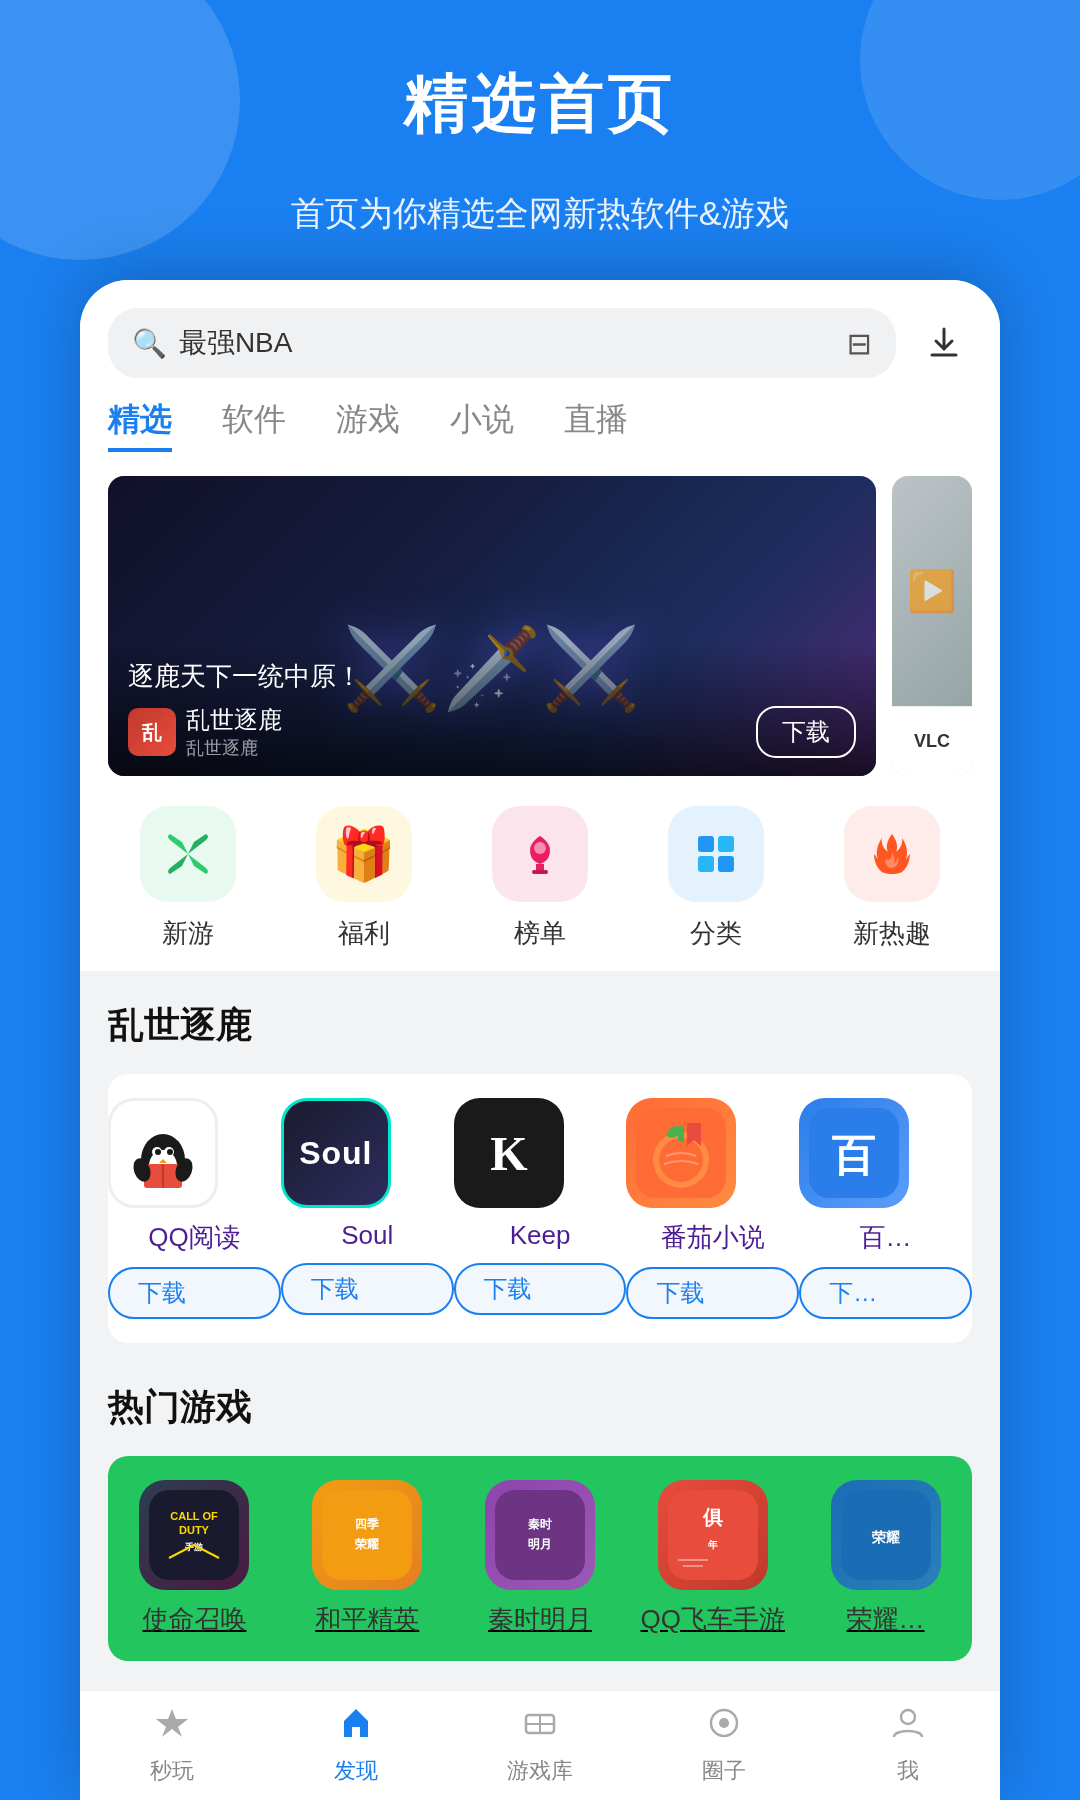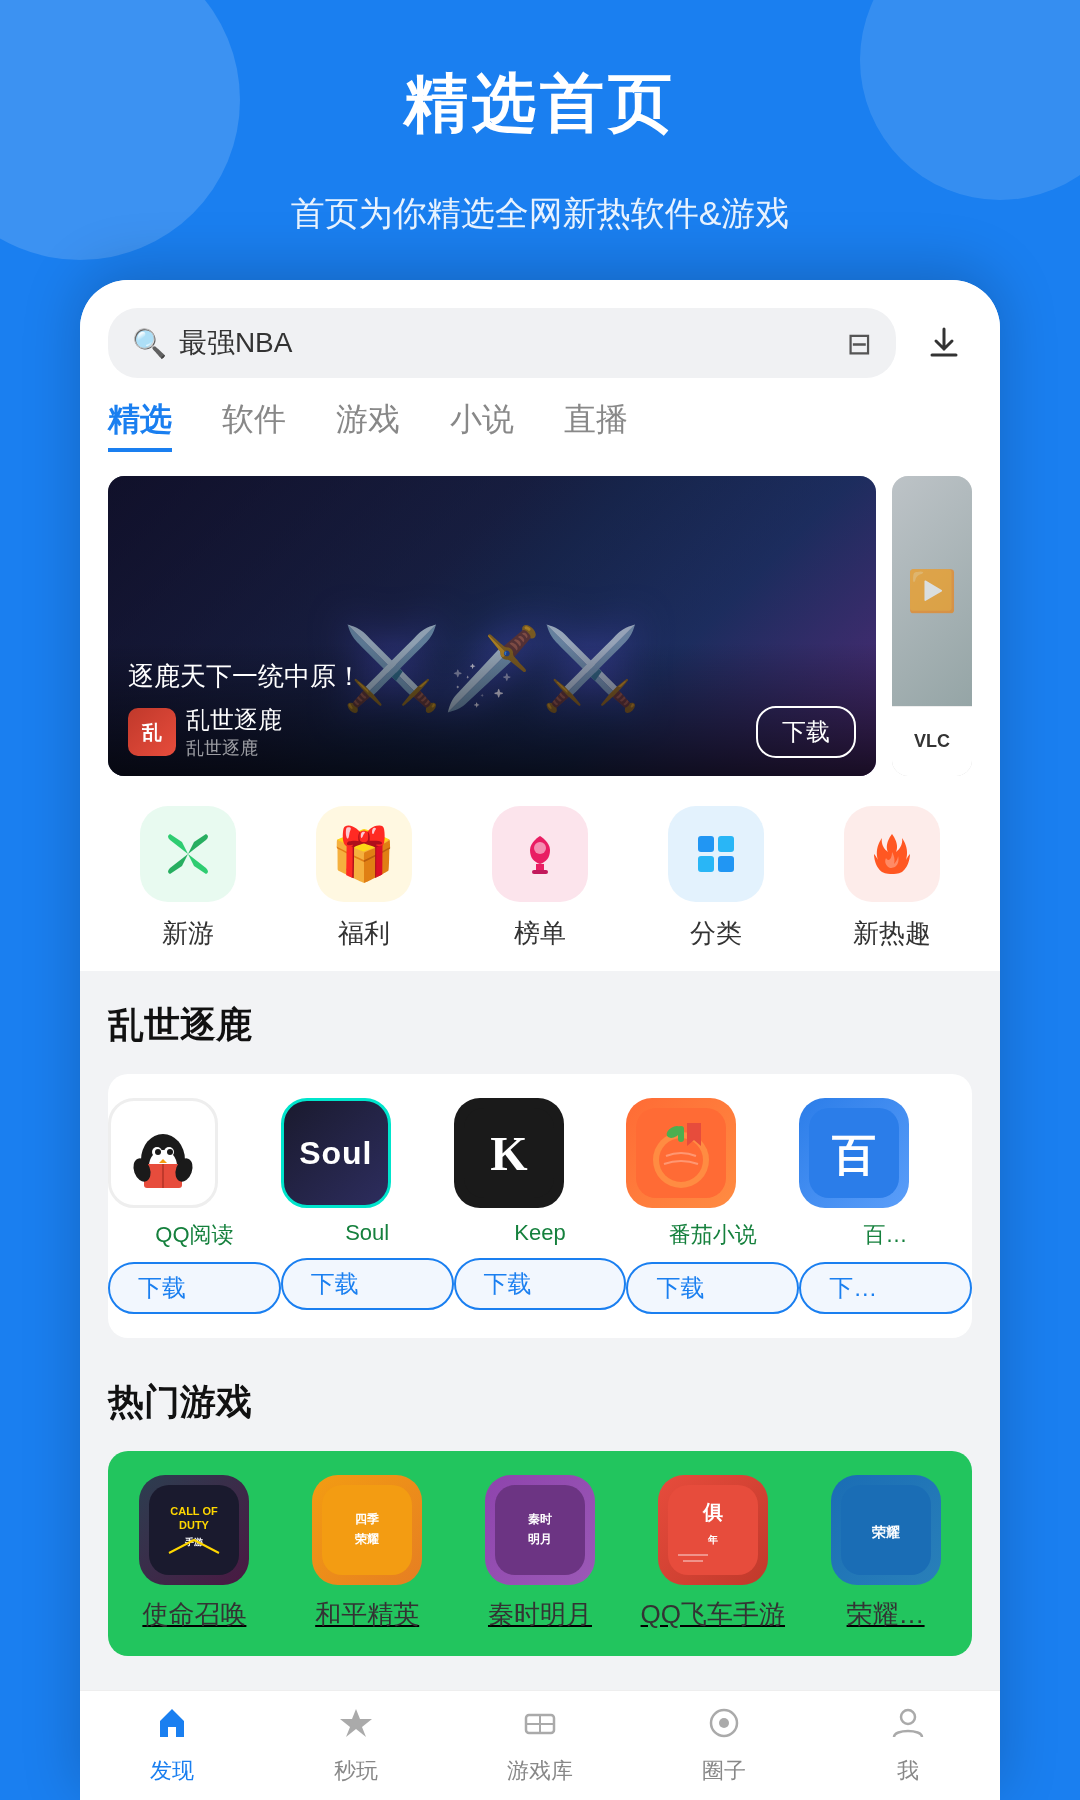--- a/index.html
+++ b/index.html
@@ -301,22 +301,22 @@
     .app-icon-keep {
       background: #1a1a1a;
     }
     .app-icon-fanqie {
       background: linear-gradient(135deg, #ff6b35, #ff8c42);
     }
     .app-icon-baidu {
       background: linear-gradient(135deg, #2b7de9, #5b9ef9);
     }
     .app-name {
-      font-size: 22px;
-      color: #15803d;
+      font-size: 26px;
+      color: #4c1d95;
       text-align: center;
     }
     .app-dl-btn {
       border: 2px solid #1a7ff0;
       border-radius: 30px;
       padding: 8px 28px;
       font-size: 24px;
       color: #1a7ff0;
       background: rgba(26,127,240,0.06);
       cursor: pointer;
@@ -680,35 +680,35 @@
             <text x="45" y="52" text-anchor="middle" fill="white" font-size="14" font-weight="bold">荣耀</text>
           </svg>
         </div>
         <span class="game-name">荣耀…</span>
       </div>
 
     </div>
   </div>
 
   <div class="bottom-nav">
+    <div class="nav-item">
+      <span class="nav-icon">
+        <svg width="36" height="36" viewBox="0 0 36 36">
+          <polygon points="18,4 22,14 34,14 24,22 28,32 18,24 8,32 12,22 2,14 14,14" fill="#aaa"></polygon>
+        </svg>
+      </span>
+      <span class="nav-label">秒玩</span>
+    </div>
     <div class="nav-item active">
       <span class="nav-icon" style="color:#1a7ff0">
         <svg width="36" height="36" viewBox="0 0 36 36">
           <path d="M18 4 L6 16 L6 32 L14 32 L14 22 L22 22 L22 32 L30 32 L30 16 Z" fill="#1a7ff0"></path>
         </svg>
       </span>
       <span class="nav-label" style="color:#1a7ff0">发现</span>
-    </div>
-    <div class="nav-item">
-      <span class="nav-icon">
-        <svg width="36" height="36" viewBox="0 0 36 36">
-          <polygon points="18,4 22,14 34,14 24,22 28,32 18,24 8,32 12,22 2,14 14,14" fill="#aaa"></polygon>
-        </svg>
-      </span>
-      <span class="nav-label">秒玩</span>
     </div>
     <div class="nav-item">
       <span class="nav-icon">
         <svg width="36" height="36" viewBox="0 0 36 36">
           <rect x="4" y="10" width="28" height="18" rx="3" fill="none" stroke="#aaa" stroke-width="2.5"></rect>
           <line x1="4" y1="19" x2="32" y2="19" stroke="#aaa" stroke-width="2"></line>
           <line x1="18" y1="10" x2="18" y2="28" stroke="#aaa" stroke-width="2"></line>
         </svg>
       </span>
       <span class="nav-label">游戏库</span>

